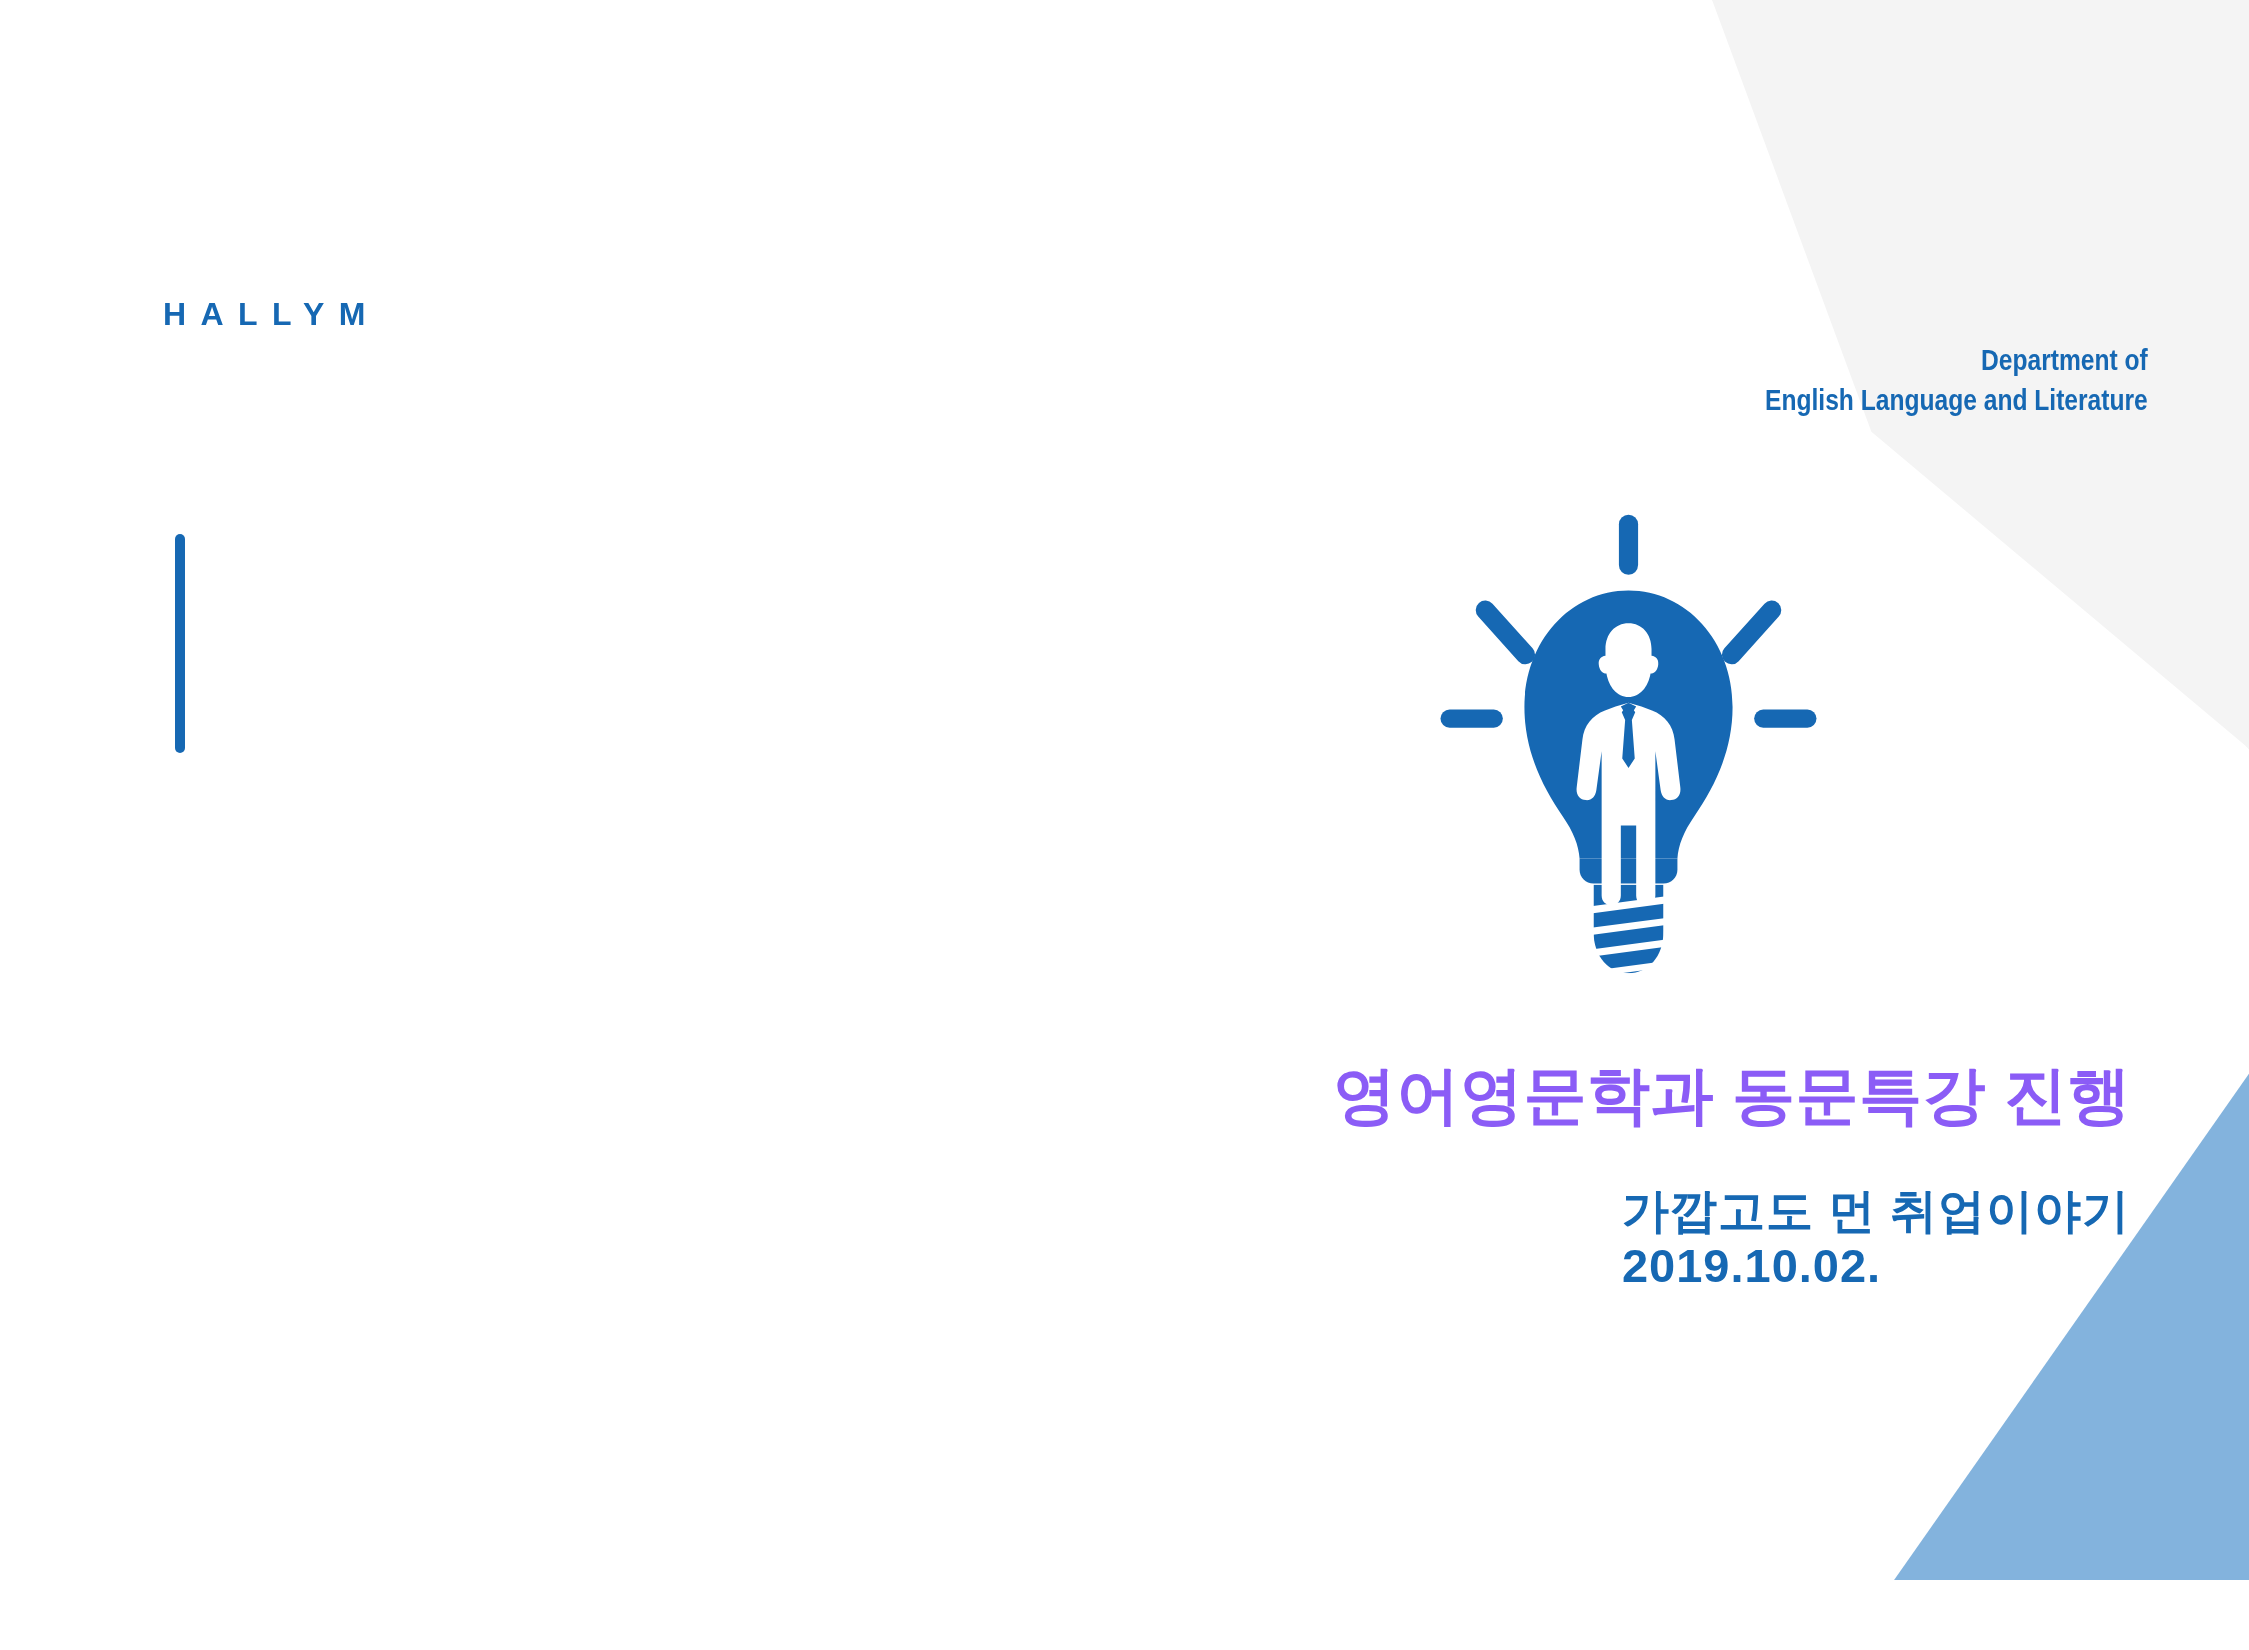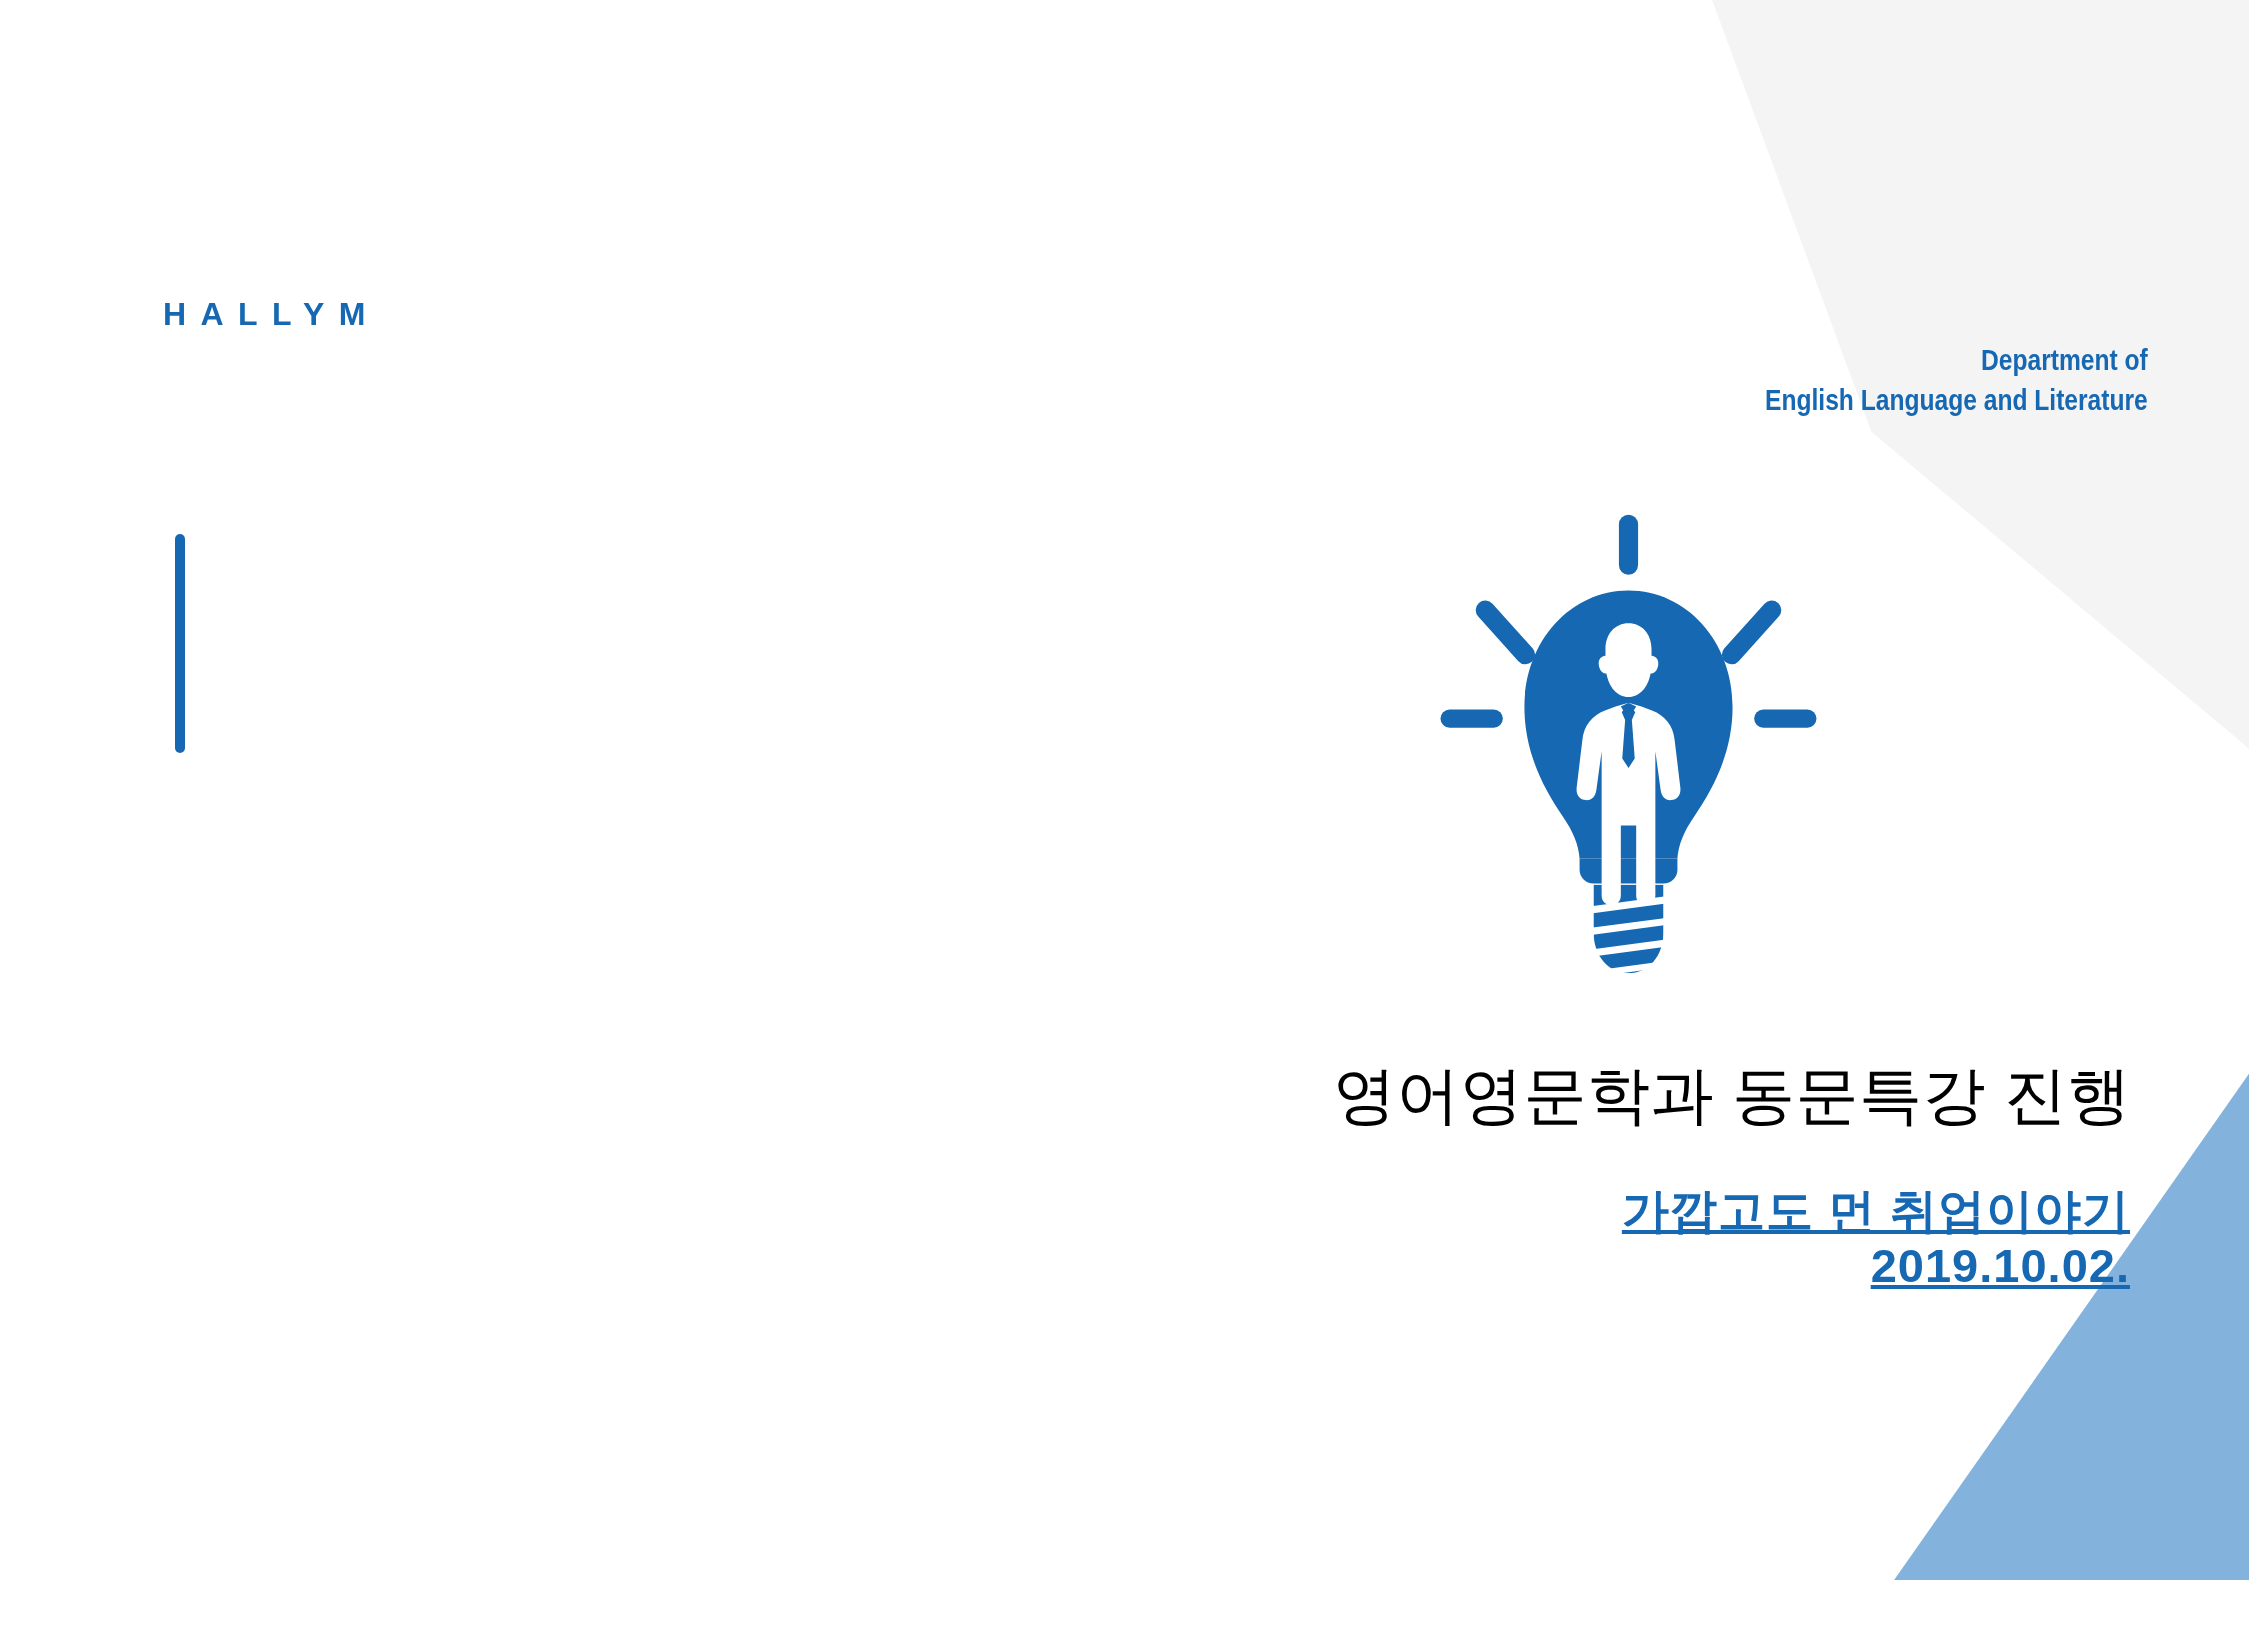--- a/index.html
+++ b/index.html
@@ -71,38 +71,37 @@
     position:absolute;
     left:1427px;top:509px;
     width:403px;height:470px;
   }
   #bulb svg{display:block;width:100%;height:100%;}
 
   
   #kr-head{
     position:absolute;
     right:119px;top:1061px;
-    color:#000000;
-    font-weight:400;
+    color:#8b5cf6;
+    font-weight:700;
     font-size:63px;
     letter-spacing:0.5px;
     white-space:nowrap;
     text-align:right;
     line-height:1.1;
   }
   #kr-sub{
     position:absolute;
     right:120px;top:1183px;
     color:#1668b3;
     font-weight:700;
     font-size:47px;
     line-height:1.18;
     white-space:nowrap;
-    text-align:right;
-    text-decoration:underline;
+    text-align:left;
   }
   #kr-sub .d{display:block;letter-spacing:1px;}
 </style>
 </head>
 <body>
 
 <div id="poster">
 
   <svg class="bg-layer" viewBox="0 0 4689 3439" preserveAspectRatio="none" aria-hidden="true">
     <polygon points="3568,0 4689,0 4689,1565 4110,900" fill="#f4f4f4"></polygon>

